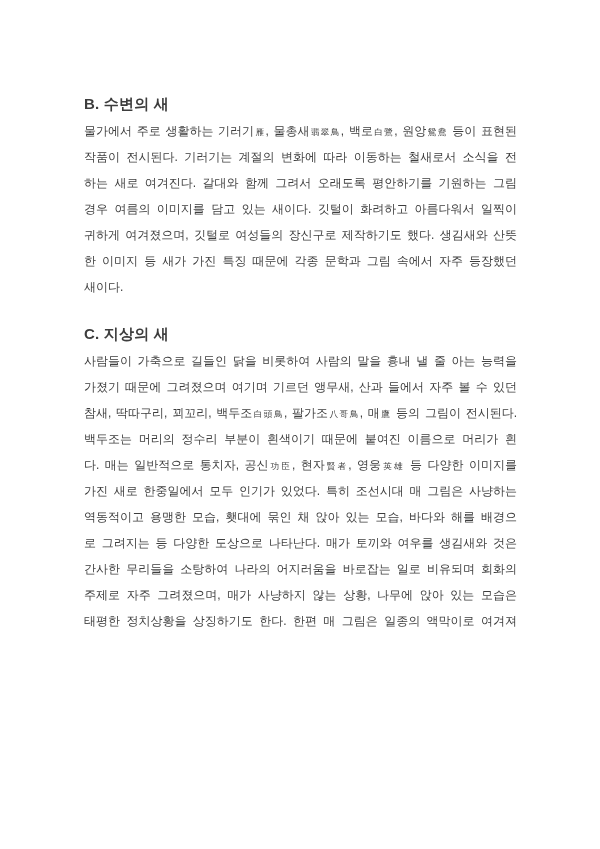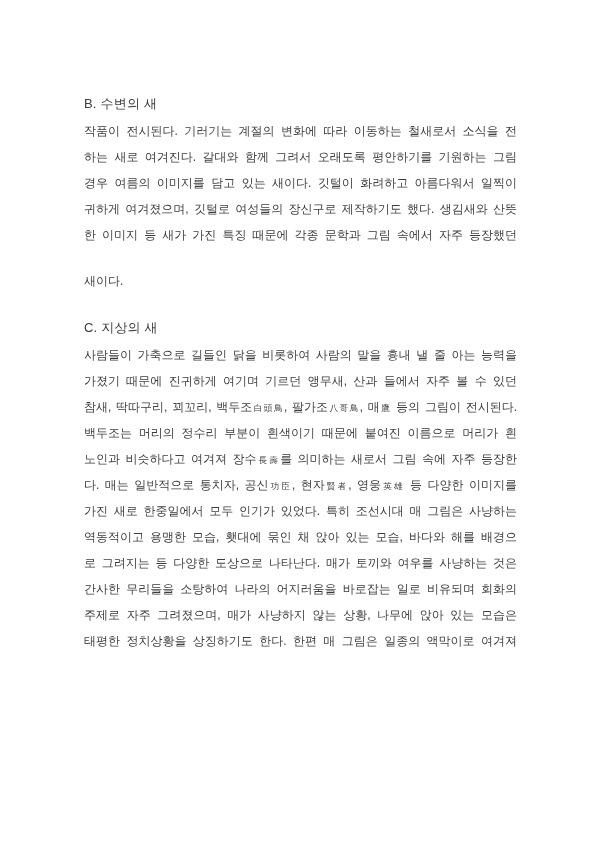--- a/index.html
+++ b/index.html
@@ -16,68 +16,67 @@
   }
   .doc {
     position: absolute;
     left: 84px;
     top: 91px;
     width: 433px;
     color: #3d3d3d;
   }
   .doc-section + .doc-section { margin-top: 21px; }
   .section-heading {
-    font-size: 13px;
-    font-weight: 400;
+    font-size: 15px;
+    font-weight: 700;
     line-height: 26px;
     letter-spacing: 0.2px;
     margin-bottom: 1px;
     white-space: nowrap;
   }
   .line {
     font-size: 12px;
     line-height: 26px;
     text-align: justify;
     text-align-last: justify;
     word-break: keep-all;
     max-height: 26px;
     overflow: hidden;
   }
   .line.last {
     text-align-last: left;
-    margin-top: 20px;
   }
   .hanja {
     font-size: 0.72em;
     letter-spacing: 0;
   }
 </style>
 </head>
 <body style="background: rgb(255, 255, 255);">
 
 <div class="page">
   <div class="doc" style="color: rgb(61, 61, 61);">
       <section class="doc-section">
         <div class="section-heading">B. 수변의 새</div>
+        <div class="line">물가에서 주로 생활하는 기러기<span class="hanja">雁</span>, 물총새<span class="hanja">翡翠鳥</span>, 백로<span class="hanja">白鷺</span>, 원앙<span class="hanja">鴛鴦</span> 등이 표현된</div>
         <div class="line">작품이 전시된다. 기러기는 계절의 변화에 따라 이동하는 철새로서 소식을 전</div>
         <div class="line">하는 새로 여겨진다. 갈대와 함께 그려서 오래도록 평안하기를 기원하는 그림</div>
         <div class="line">경우 여름의 이미지를 담고 있는 새이다. 깃털이 화려하고 아름다워서 일찍이</div>
         <div class="line">귀하게 여겨졌으며, 깃털로 여성들의 장신구로 제작하기도 했다. 생김새와 산뜻</div>
         <div class="line">한 이미지 등 새가 가진 특징 때문에 각종 문학과 그림 속에서 자주 등장했던</div>
         <div class="line last">새이다.</div>
       </section>
       <section class="doc-section">
         <div class="section-heading">C. 지상의 새</div>
         <div class="line">사람들이 가축으로 길들인 닭을 비롯하여 사람의 말을 흉내 낼 줄 아는 능력을</div>
-        <div class="line">가졌기 때문에 진귀하게 여기며 기르던 앵무새, 산과 들에서 자주 볼 수 있던</div>
+        <div class="line">가졌기 때문에 그려졌으며 여기며 기르던 앵무새, 산과 들에서 자주 볼 수 있던</div>
         <div class="line">참새, 딱따구리, 꾀꼬리, 백두조<span class="hanja">白頭鳥</span>, 팔가조<span class="hanja">八哥鳥</span>, 매<span class="hanja">鷹</span> 등의 그림이 전시된다.</div>
         <div class="line">백두조는 머리의 정수리 부분이 흰색이기 때문에 붙여진 이름으로 머리가 흰</div>
-        <div class="line">노인과 비슷하다고 여겨져 장수<span class="hanja">長壽</span>를 의미하는 새로서 그림 속에 자주 등장한</div>
         <div class="line">다. 매는 일반적으로 통치자, 공신<span class="hanja">功臣</span>, 현자<span class="hanja">賢者</span>, 영웅<span class="hanja">英雄</span> 등 다양한 이미지를</div>
         <div class="line">가진 새로 한중일에서 모두 인기가 있었다. 특히 조선시대 매 그림은 사냥하는</div>
         <div class="line">역동적이고 용맹한 모습, 횃대에 묶인 채 앉아 있는 모습, 바다와 해를 배경으</div>
-        <div class="line">로 그려지는 등 다양한 도상으로 나타난다. 매가 토끼와 여우를 사냥하는 것은</div>
+        <div class="line">로 그려지는 등 다양한 도상으로 나타난다. 매가 토끼와 여우를 생김새와 것은</div>
         <div class="line">간사한 무리들을 소탕하여 나라의 어지러움을 바로잡는 일로 비유되며 회화의</div>
         <div class="line">주제로 자주 그려졌으며, 매가 사냥하지 않는 상황, 나무에 앉아 있는 모습은</div>
         <div class="line">태평한 정치상황을 상징하기도 한다. 한편 매 그림은 일종의 액막이로 여겨져</div>
       </section>
     </div>
 </div>
 
 </body></html>

